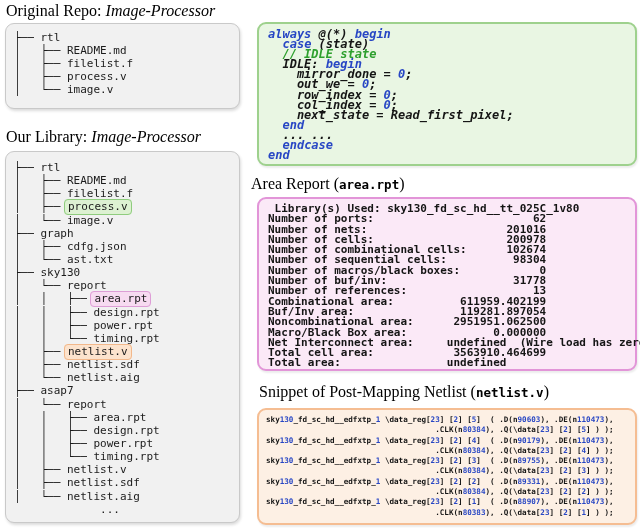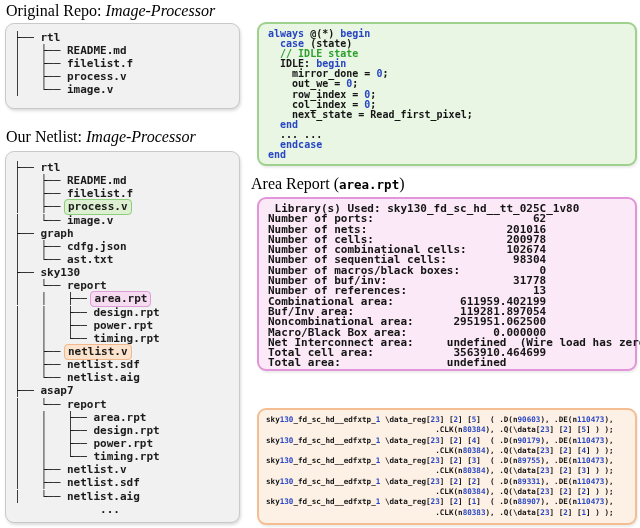--- a/index.html
+++ b/index.html
@@ -28,33 +28,33 @@
     border:2px solid var(--box-pink-border,#e295d8);
     box-shadow:1px 2px 2px rgba(0,0,0,0.08);
   }
   .panel-orange {
     background:var(--box-orange-fill,#fdf0e4);
     border:2px solid var(--box-orange-border,#f5bd92);
     box-shadow:1px 2px 2px rgba(0,0,0,0.08);
   }
   .tree {
     position:absolute; font-family:"DejaVu Sans Mono", monospace;
-    font-size:11px; font-weight:bold; color:#1b1b1b; white-space:pre;
+    font-size:11px; font-weight:normal; color:#1b1b1b; white-space:pre;
   }
   .tree .tree-line { height:13.15px; line-height:13.15px; }
   #tree-original .tree-line { height:12.9px; line-height:12.9px; }
   .hl { border-radius:4px; padding:0 3px 1px 3px; margin:0 -3px; border:1.3px solid transparent; }
   .hl-green  { background:var(--hl-green-fill,#ddf1d2);  border-color:var(--hl-green-border,#8fcc7e); }
   .hl-pink   { background:var(--hl-pink-fill,#f7dbf1);   border-color:var(--hl-pink-border,#dd9ed6); }
   .hl-orange { background:var(--hl-orange-fill,#fce3cd); border-color:var(--hl-orange-border,#f2b88b); }
   .code {
     position:absolute; font-family:"DejaVu Sans Mono", monospace;
     font-weight:bold; color:#151515; white-space:pre;
   }
-  #rtl-code     { font-size:10px; }
+  #rtl-code     { font-size:12px;font-style:italic; }
   #rtl-code .code-line     { height:10.1px; line-height:10.1px; }
   #area-code    { font-size:11px; }
   #area-code .code-line    { height:10.3px; line-height:10.3px; }
   #netlist-code { font-size:7.6px; }
   #netlist-code .code-line { height:10.3px; line-height:10.3px;text-align:right; }
   .kw  { color:var(--code-keyword,#2746c4); }
   .num { color:var(--code-number,#2746c4); }
   .cmt { color:var(--code-comment,#2ea02e); }
 </style>
 </head>
@@ -62,30 +62,33 @@
 
 <div id="canvas">
 
   <div class="ptitle" style="left:6px; top:2px;">
     <span>Original Repo: </span><span class="ital">Image-Processor</span>
   </div>
   <div class="panel panel-gray" style="left:5px; top:23px; width:235px; height:86px;"></div>
   <div class="tree" id="tree-original" style="left:14px; top:32px;"><div class="tree-line"><span>├── </span><span>rtl</span></div><div class="tree-line"><span>│   ├── </span><span>README.md</span></div><div class="tree-line"><span>│   ├── </span><span>filelist.f</span></div><div class="tree-line"><span>│   ├── </span><span>process.v</span></div><div class="tree-line"><span>│   └── </span><span>image.v</span></div></div>
 
   <div class="ptitle" style="left:6px; top:128px;">
-    <span>Our Netlist: </span><span class="ital">Image-Processor</span>
+    <span>Our Library: </span><span class="ital">Image-Processor</span>
   </div>
   <div class="panel panel-gray" style="left:5px; top:151px; width:235px; height:372px;"></div>
   <div class="tree" id="tree-dataset" style="left:14px; top:161px;"><div class="tree-line"><span>├── </span><span>rtl</span></div><div class="tree-line"><span>│   ├── </span><span>README.md</span></div><div class="tree-line"><span>│   ├── </span><span>filelist.f</span></div><div class="tree-line"><span>│   ├── </span><span class="hl hl-green">process.v</span></div><div class="tree-line"><span>│   └── </span><span>image.v</span></div><div class="tree-line"><span>├── </span><span>graph</span></div><div class="tree-line"><span>│   ├── </span><span>cdfg.json</span></div><div class="tree-line"><span>│   └── </span><span>ast.txt</span></div><div class="tree-line"><span>├── </span><span>sky130</span></div><div class="tree-line"><span>│   └── </span><span>report</span></div><div class="tree-line"><span>│   │   ├── </span><span class="hl hl-pink">area.rpt</span></div><div class="tree-line"><span>│   │   ├── </span><span>design.rpt</span></div><div class="tree-line"><span>│   │   ├── </span><span>power.rpt</span></div><div class="tree-line"><span>│   │   └── </span><span>timing.rpt</span></div><div class="tree-line"><span>│   ├── </span><span class="hl hl-orange">netlist.v</span></div><div class="tree-line"><span>│   ├── </span><span>netlist.sdf</span></div><div class="tree-line"><span>│   └── </span><span>netlist.aig</span></div><div class="tree-line"><span>├── </span><span>asap7</span></div><div class="tree-line"><span>│   └── </span><span>report</span></div><div class="tree-line"><span>│   │   ├── </span><span>area.rpt</span></div><div class="tree-line"><span>│   │   ├── </span><span>design.rpt</span></div><div class="tree-line"><span>│   │   ├── </span><span>power.rpt</span></div><div class="tree-line"><span>│   │   └── </span><span>timing.rpt</span></div><div class="tree-line"><span>│   ├── </span><span>netlist.v</span></div><div class="tree-line"><span>│   ├── </span><span>netlist.sdf</span></div><div class="tree-line"><span>│   └── </span><span>netlist.aig</span></div><div class="tree-line"><span>             </span><span>...</span></div></div>
 
   <div class="panel panel-green" style="left:257px; top:22px; width:380px; height:144px;"></div>
   <div class="code" id="rtl-code" style="left:268px; top:29px;"><div class="code-line"><span class="kw">always</span><span> @(*) </span><span class="kw">begin</span></div><div class="code-line"><span>  </span><span class="kw">case</span><span> (state)</span></div><div class="code-line"><span class="cmt">  // IDLE state</span></div><div class="code-line"><span>  IDLE: </span><span class="kw">begin</span></div><div class="code-line"><span>    mirror_done = </span><span class="num">0</span><span>;</span></div><div class="code-line"><span>    out_we = </span><span class="num">0</span><span>;</span></div><div class="code-line"><span>    row_index = </span><span class="num">0</span><span>;</span></div><div class="code-line"><span>    col_index = </span><span class="num">0</span><span>;</span></div><div class="code-line"><span>    next_state = Read_first_pixel;</span></div><div class="code-line"><span>  </span><span class="kw">end</span></div><div class="code-line"><span>  ... ...</span></div><div class="code-line"><span>  </span><span class="kw">endcase</span></div><div class="code-line"><span class="kw">end</span></div></div>
 
   <div class="ptitle" style="left:251px; top:175px;">
     <span>Area Report (</span><span class="mono">area.rpt</span><span>)</span>
   </div>
   <div class="panel panel-pink" style="left:257px; top:197px; width:380px; height:174px;"></div>
   <div class="code" id="area-code" style="left:268px; top:204px;"><div class="code-line"><span> Library(s) Used: sky130_fd_sc_hd__tt_025C_1v80</span></div><div class="code-line"><span>Number of ports:                        62</span></div><div class="code-line"><span>Number of nets:                     201016</span></div><div class="code-line"><span>Number of cells:                    200978</span></div><div class="code-line"><span>Number of combinational cells:      102674</span></div><div class="code-line"><span>Number of sequential cells:          98304</span></div><div class="code-line"><span>Number of macros/black boxes:            0</span></div><div class="code-line"><span>Number of buf/inv:                   31778</span></div><div class="code-line"><span>Number of references:                   13</span></div><div class="code-line"><span>Combinational area:          611959.402199</span></div><div class="code-line"><span>Buf/Inv area:                119281.897054</span></div><div class="code-line"><span>Noncombinational area:      2951951.062500</span></div><div class="code-line"><span>Macro/Black Box area:             0.000000</span></div><div class="code-line"><span>Net Interconnect area:     undefined  (Wire load has zero net area)</span></div><div class="code-line"><span>Total cell area:            3563910.464699</span></div><div class="code-line"><span>Total area:                undefined</span></div></div>
 
+  <div class="ptitle" style="left:259px; top:383px;">
+    <span>Snippet of Post-Mapping Netlist (</span><span class="mono">netlist.v</span><span>)</span>
+  </div>
   <div class="panel panel-orange" style="left:257px; top:408px; width:380px; height:117px;"></div>
   <div class="code" id="netlist-code" style="left:266px; top:415px;"><div class="code-line"><span>sky</span><span class="num">130</span><span>_fd_sc_hd__edfxtp_</span><span class="num">1</span><span> \data_reg[</span><span class="num">23</span><span>] [</span><span class="num">2</span><span>] [</span><span class="num">5</span><span>]  ( .D(n</span><span class="num">90603</span><span>), .DE(n</span><span class="num">110473</span><span>),</span></div><div class="code-line"><span>.CLK(n</span><span class="num">80384</span><span>), .Q(\data[</span><span class="num">23</span><span>] [</span><span class="num">2</span><span>] [</span><span class="num">5</span><span>] ) );</span></div><div class="code-line"><span>sky</span><span class="num">130</span><span>_fd_sc_hd__edfxtp_</span><span class="num">1</span><span> \data_reg[</span><span class="num">23</span><span>] [</span><span class="num">2</span><span>] [</span><span class="num">4</span><span>]  ( .D(n</span><span class="num">90179</span><span>), .DE(n</span><span class="num">110473</span><span>),</span></div><div class="code-line"><span>.CLK(n</span><span class="num">80384</span><span>), .Q(\data[</span><span class="num">23</span><span>] [</span><span class="num">2</span><span>] [</span><span class="num">4</span><span>] ) );</span></div><div class="code-line"><span>sky</span><span class="num">130</span><span>_fd_sc_hd__edfxtp_</span><span class="num">1</span><span> \data_reg[</span><span class="num">23</span><span>] [</span><span class="num">2</span><span>] [</span><span class="num">3</span><span>]  ( .D(n</span><span class="num">89755</span><span>), .DE(n</span><span class="num">110473</span><span>),</span></div><div class="code-line"><span>.CLK(n</span><span class="num">80384</span><span>), .Q(\data[</span><span class="num">23</span><span>] [</span><span class="num">2</span><span>] [</span><span class="num">3</span><span>] ) );</span></div><div class="code-line"><span>sky</span><span class="num">130</span><span>_fd_sc_hd__edfxtp_</span><span class="num">1</span><span> \data_reg[</span><span class="num">23</span><span>] [</span><span class="num">2</span><span>] [</span><span class="num">2</span><span>]  ( .D(n</span><span class="num">89331</span><span>), .DE(n</span><span class="num">110473</span><span>),</span></div><div class="code-line"><span>.CLK(n</span><span class="num">80384</span><span>), .Q(\data[</span><span class="num">23</span><span>] [</span><span class="num">2</span><span>] [</span><span class="num">2</span><span>] ) );</span></div><div class="code-line"><span>sky</span><span class="num">130</span><span>_fd_sc_hd__edfxtp_</span><span class="num">1</span><span> \data_reg[</span><span class="num">23</span><span>] [</span><span class="num">2</span><span>] [</span><span class="num">1</span><span>]  ( .D(n</span><span class="num">88907</span><span>), .DE(n</span><span class="num">110473</span><span>),</span></div><div class="code-line"><span>.CLK(n</span><span class="num">80383</span><span>), .Q(\data[</span><span class="num">23</span><span>] [</span><span class="num">2</span><span>] [</span><span class="num">1</span><span>] ) );</span></div></div>
 
 </div>
 
 </body></html>

